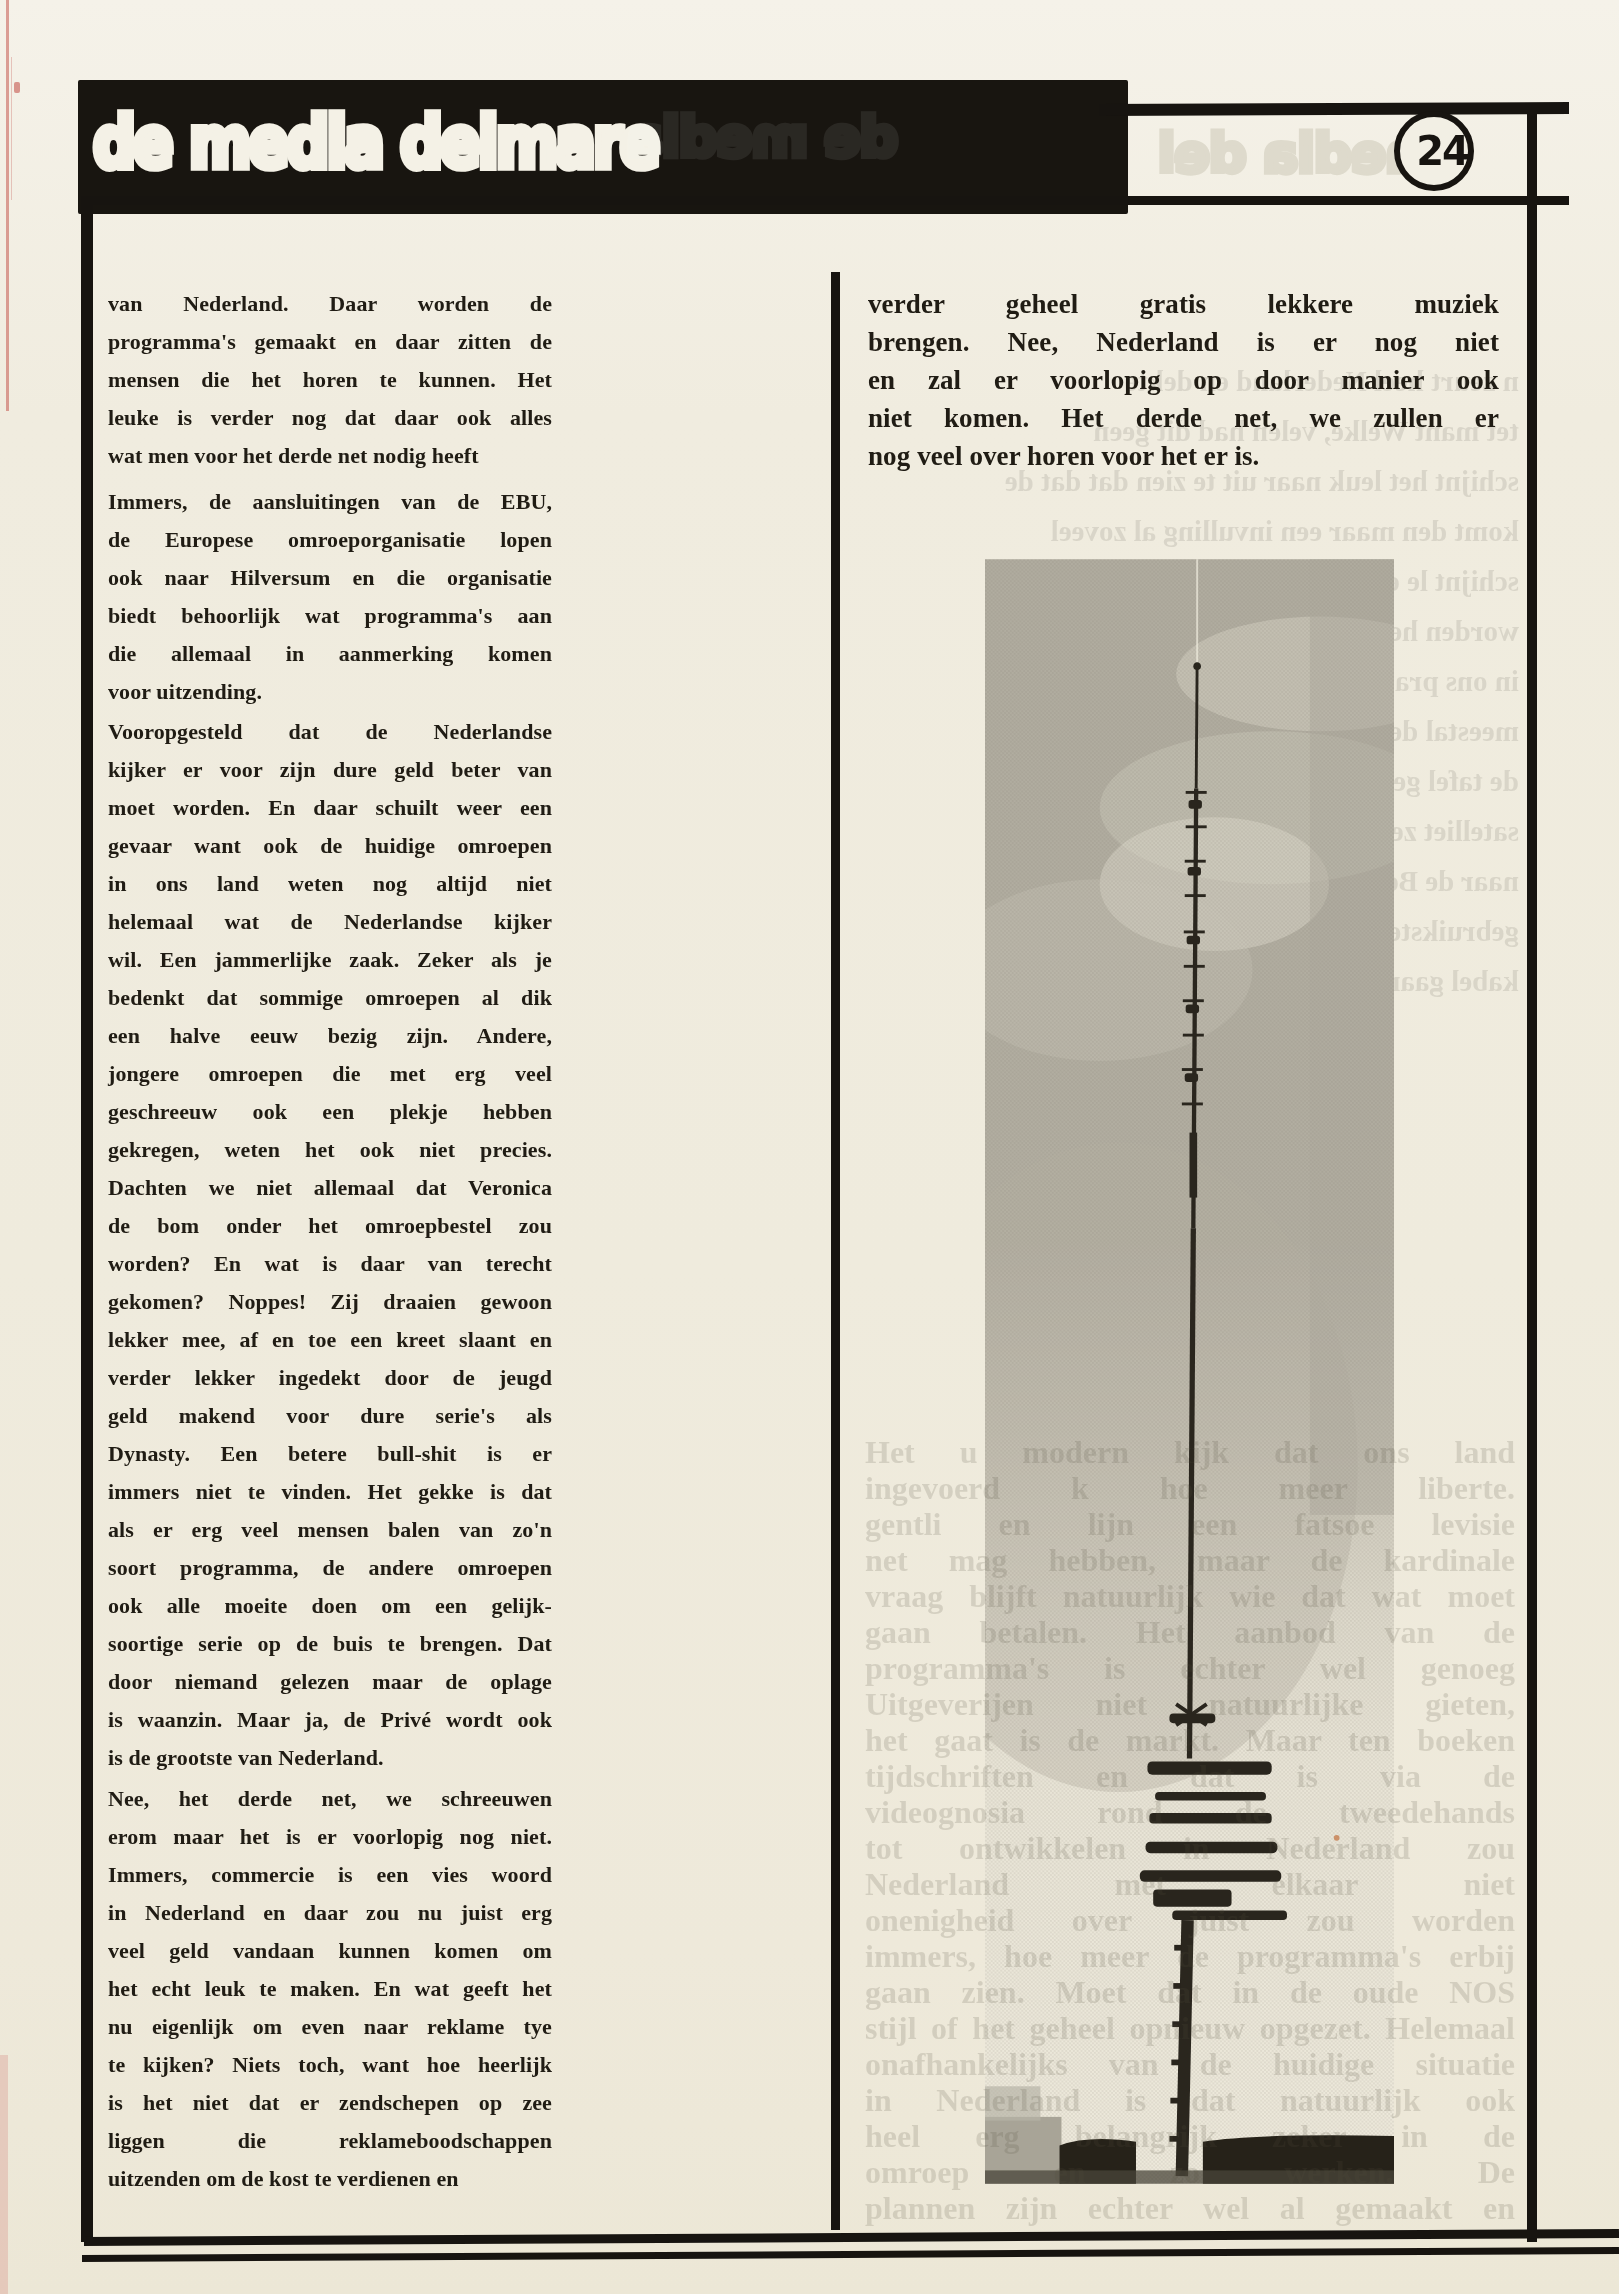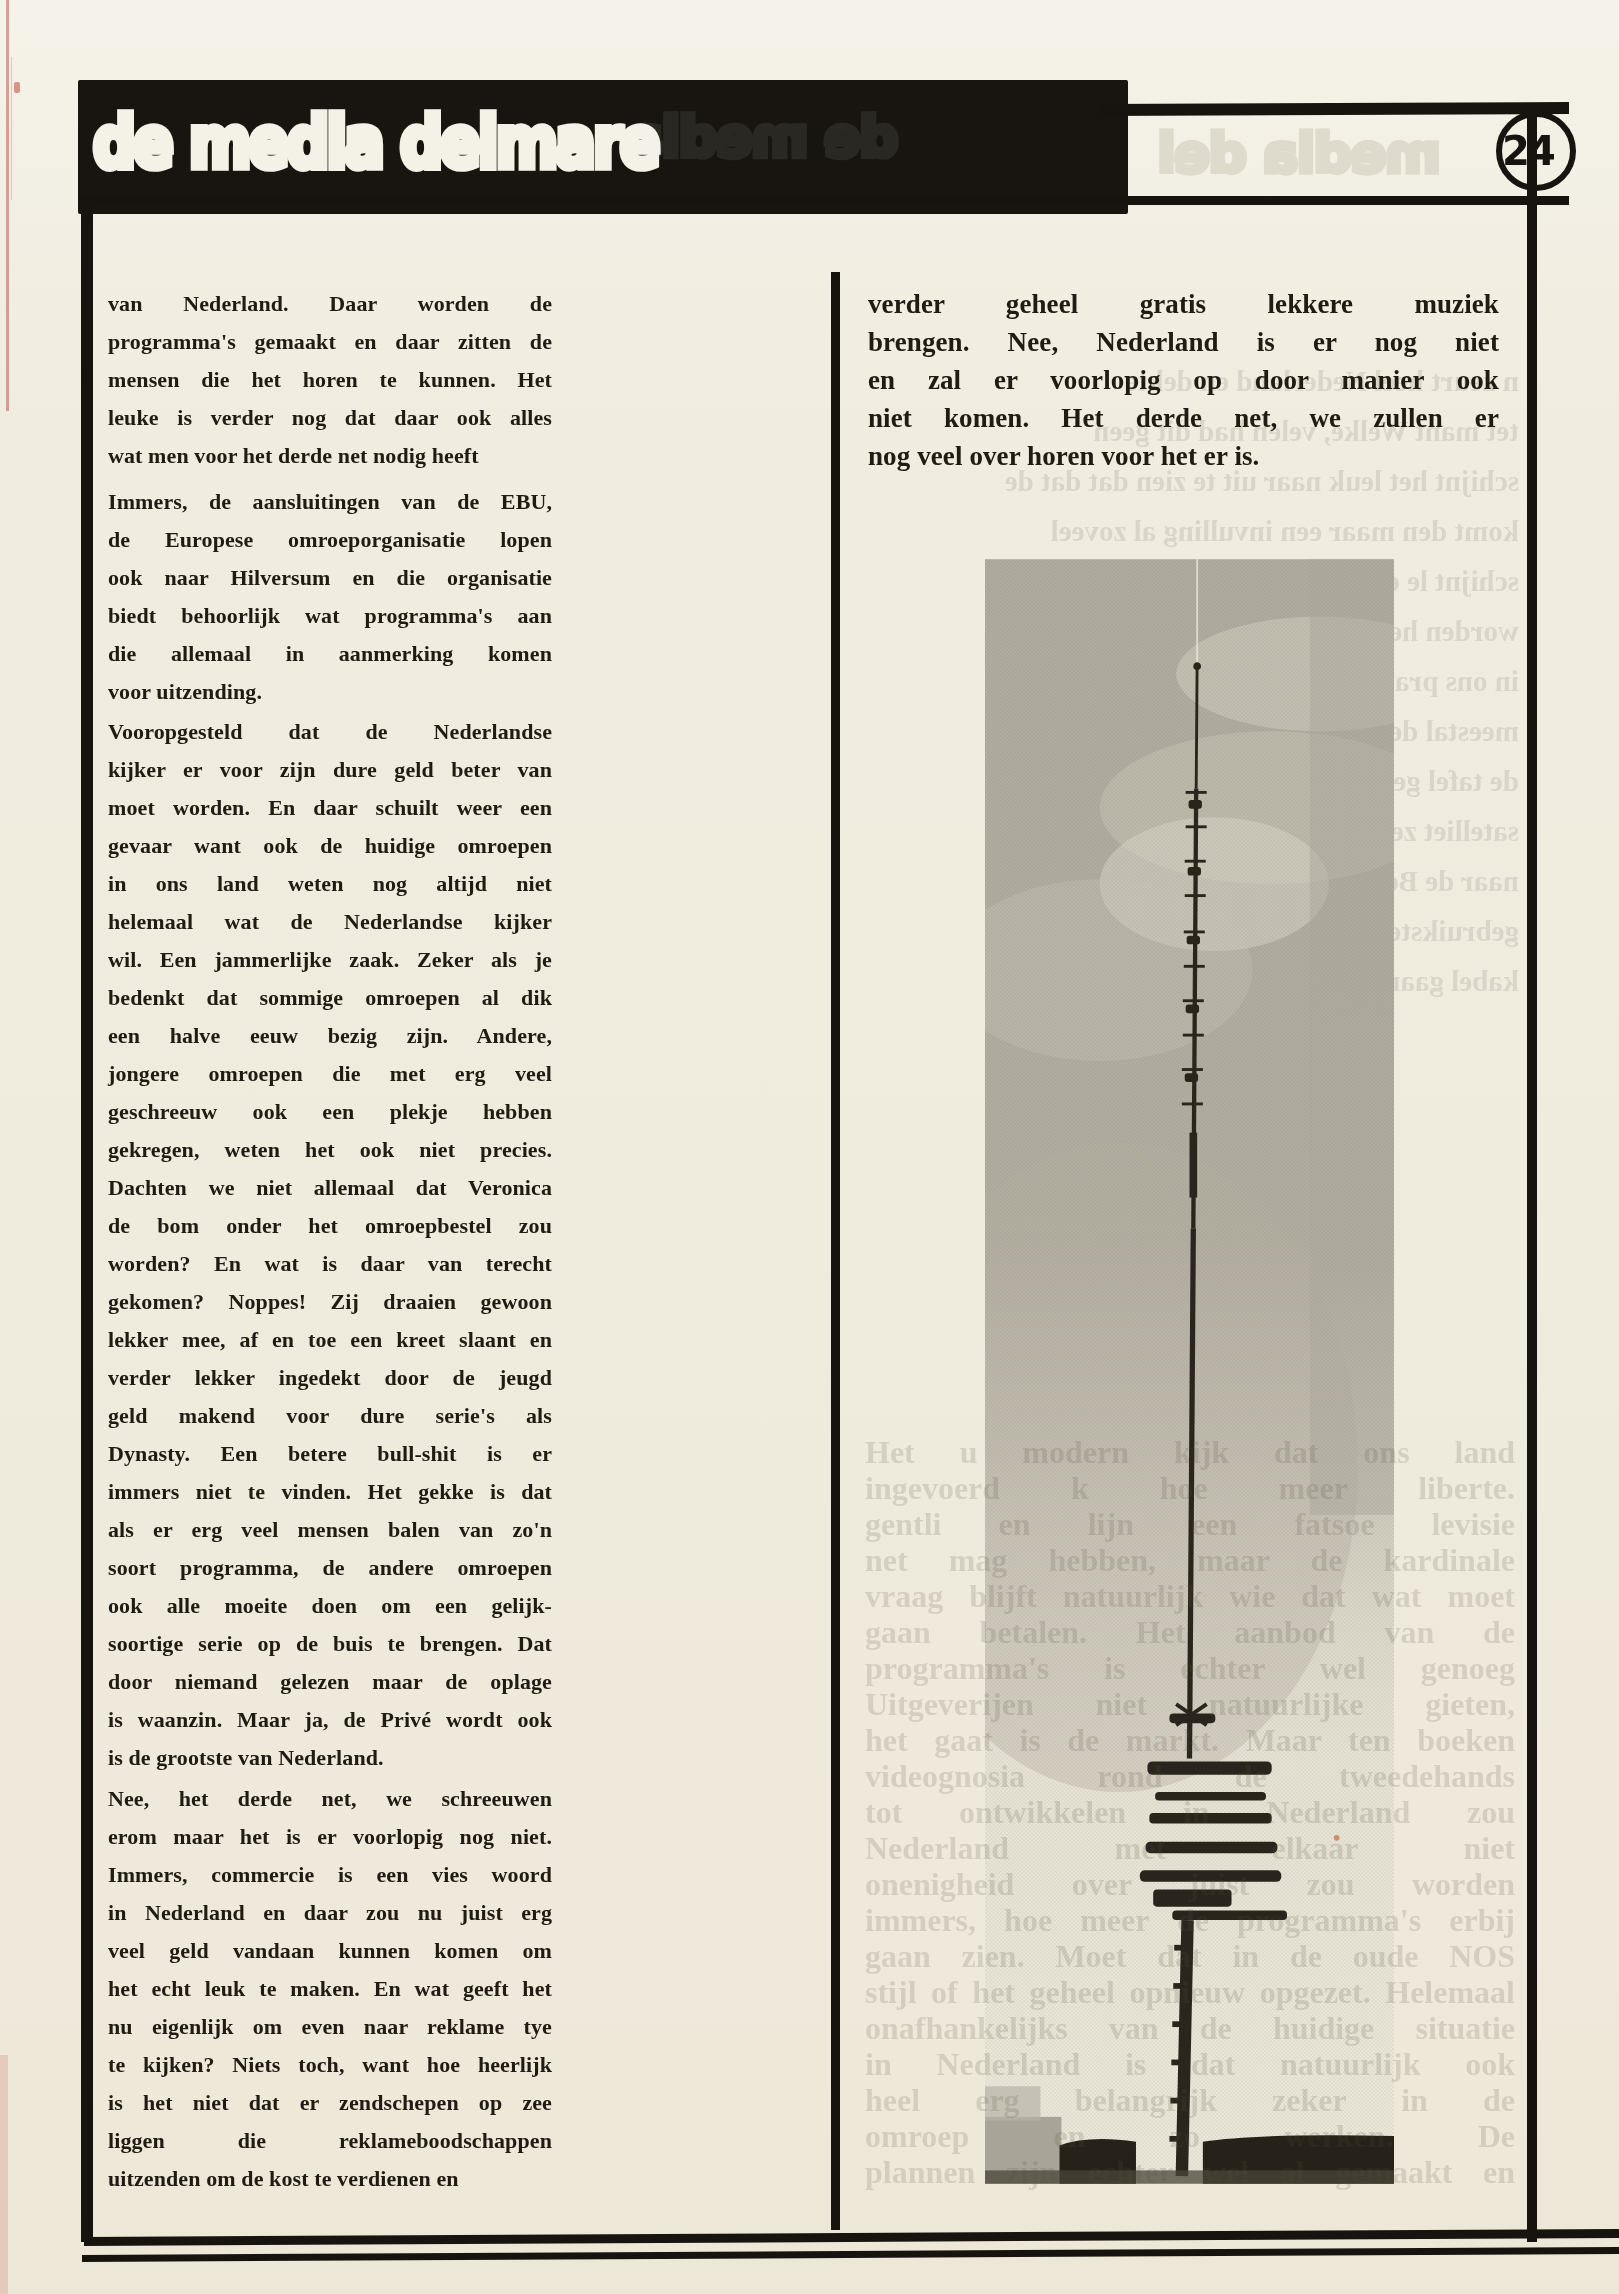--- a/index.html
+++ b/index.html
@@ -21,22 +21,22 @@
     font-size:55px;color:#ffffff;opacity:0.08;-webkit-text-stroke:5.7px #ffffff;letter-spacing:-1.9px;
     transform:scaleX(-1);white-space:nowrap;
   }
   .top-rule{position:absolute;left:1099px;top:103px;width:470px;height:12.4px;background:#171410;transform:rotate(-0.25deg);}
   .gap-ghost{
     position:absolute;left:1116px;top:122px;width:325px;height:76px;
     font-family:"DejaVu Sans",sans-serif;font-weight:bold;font-size:54px;color:#d9d5c6;
     -webkit-text-stroke:4.8px #d9d5c6;letter-spacing:-1.9px;transform:scaleX(-1);opacity:0.8;white-space:nowrap;overflow:hidden;
   }
   .page-badge{
-    position:absolute;left:1496px;top:111px;width:80px;height:80px;border:6.7px solid #171410;border-radius:50%;
-    background:#f2efe4;display:flex;align-items:center;justify-content:flex-start;box-sizing:border-box;
+    position:absolute;left:1394px;top:111px;width:80px;height:80px;border:6.7px solid #171410;border-radius:50%;
+    background:#f2efe4;display:flex;align-items:center;justify-content:flex-end;box-sizing:border-box;
   }
   .page-badge span{font-family:"DejaVu Sans",sans-serif;font-weight:bold;font-size:40px;color:#171410;letter-spacing:-1.9px;}
   
   .frame-top{position:absolute;left:81px;top:196px;width:1488px;height:8.6px;background:#171410;}
   .frame-left{position:absolute;left:81px;top:196px;width:11.5px;height:2046px;background:#171410;}
   .frame-right{position:absolute;left:1527px;top:107px;width:9.6px;height:2135px;background:#171410;}
   .col-divider{position:absolute;left:831px;top:272px;width:8.6px;height:1958px;background:#171410;}
   .bottom-rule-1{position:absolute;left:84px;top:2237px;width:1535px;height:8.6px;background:#171410;transform:rotate(-0.3deg);transform-origin:left center;}
   .bottom-rule-2{position:absolute;left:82px;top:2255px;width:1537px;height:6.7px;background:#171410;transform:rotate(-0.3deg);transform-origin:left center;}
   
@@ -254,20 +254,21 @@
   <div class="ghost-lower" id="ghost-lower">
       <div class="gline">Het u  modern kijk  dat ons land</div>
       <div class="gline">ingevoerd k  hoe meer  liberte.</div>
       <div class="gline">gentli  en lijn een fatsoe  levisie</div>
       <div class="gline">net mag hebben, maar de kardinale</div>
       <div class="gline">vraag blijft natuurlijk wie dat wat moet</div>
       <div class="gline">gaan betalen. Het aanbod van de</div>
       <div class="gline">programma's is echter wel genoeg</div>
       <div class="gline">Uitgeverijen  niet natuurlijke gieten,</div>
       <div class="gline">het gaat is de markt. Maar ten boeken</div>
+      <div class="gline">tijdschriften en  dat is via de</div>
       <div class="gline">videognosia rond de tweedehands</div>
       <div class="gline">tot ontwikkelen in Nederland zou</div>
       <div class="gline">Nederland met  elkaar niet</div>
       <div class="gline">onenigheid over  juist zou worden</div>
       <div class="gline">immers, hoe meer de programma's erbij</div>
       <div class="gline">gaan zien. Moet dat in de oude NOS</div>
       <div class="gline">stijl of het geheel opnieuw opgezet. Helemaal</div>
       <div class="gline">onafhankelijks van de huidige situatie</div>
       <div class="gline">in Nederland is dat natuurlijk ook</div>
       <div class="gline">heel erg belangrijk zeker in de</div>

